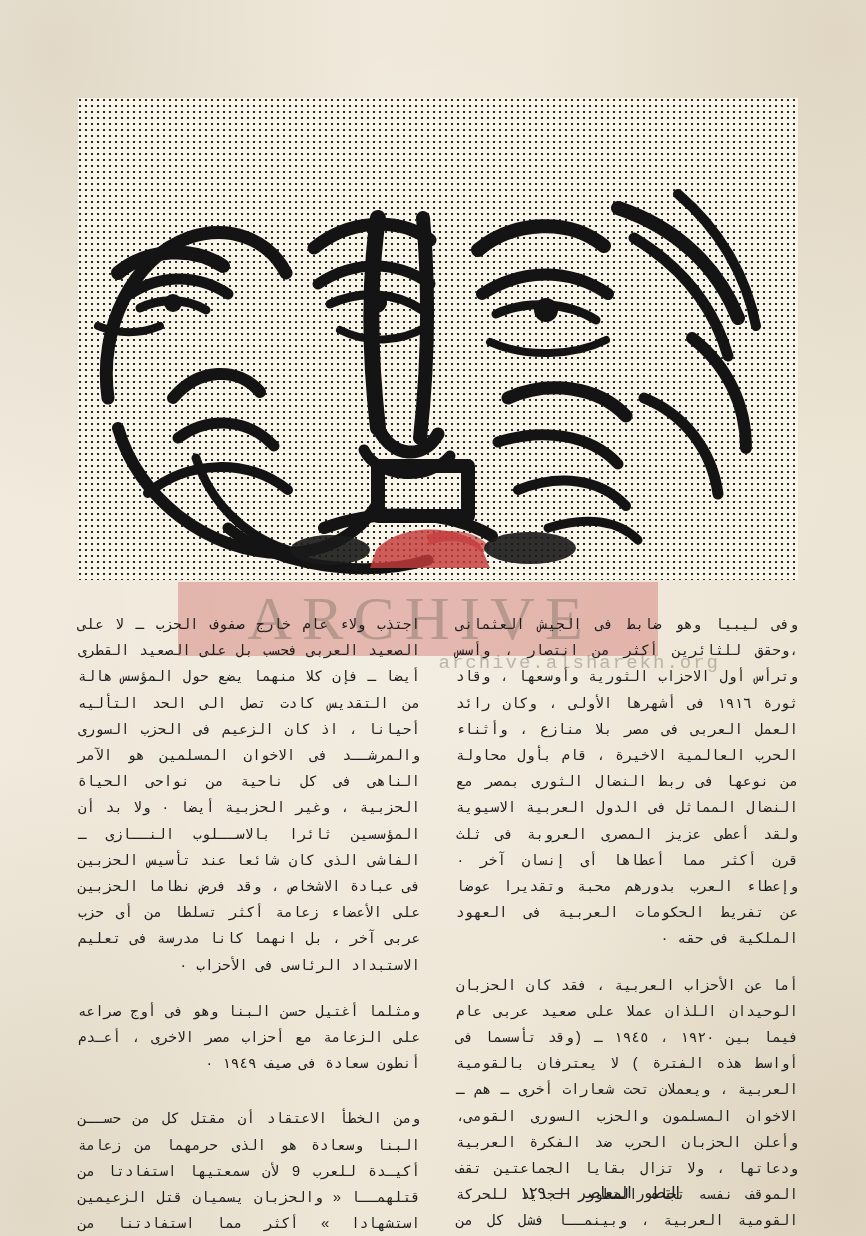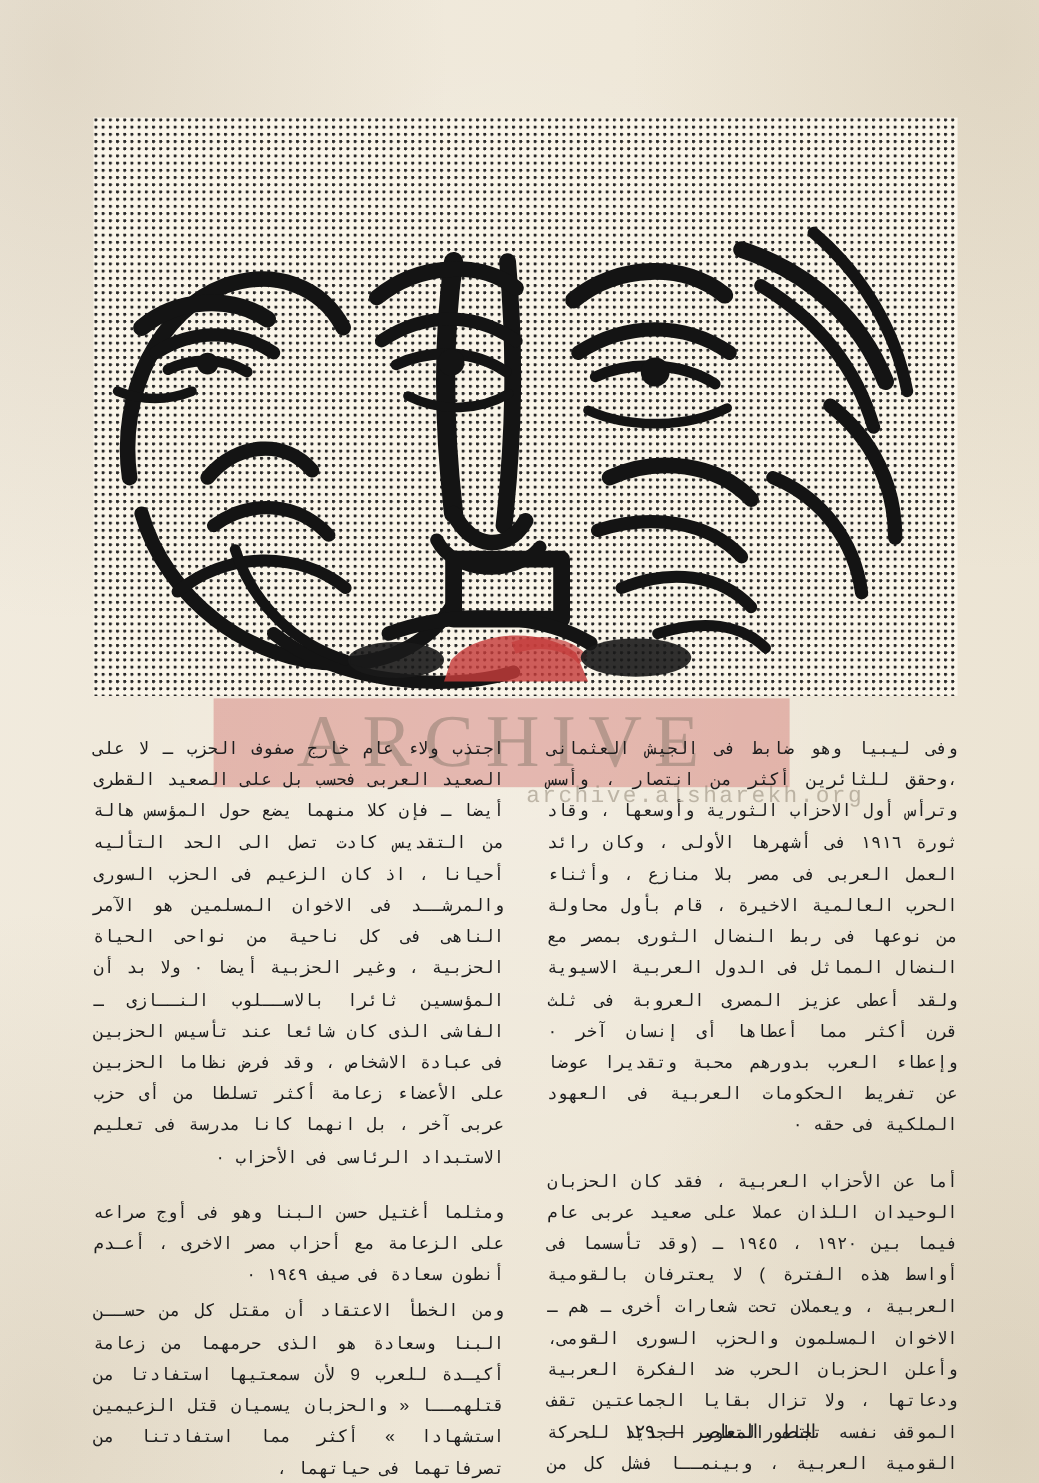--- a/index.html
+++ b/index.html
@@ -116,21 +116,21 @@
     width: 342px;
     font-family: Liberation Mono, monospace;
     font-size: 14.3px;
     line-height: 26.2px;
     color: #1d1d1d;
     text-align: justify;
     text-justify: inter-word;
     direction: rtl;
   }
   .para { margin: 0 0 20px 0; }
-  .para.tight { margin-bottom: 4px; }
+  .para.tight { margin-bottom: 29px; }
 
   
   .footer {
     position: absolute;
     left: 78px;
     top: 1160px;
     width: 720px;
     direction: rtl;
     display: flex;
     align-items: baseline;

